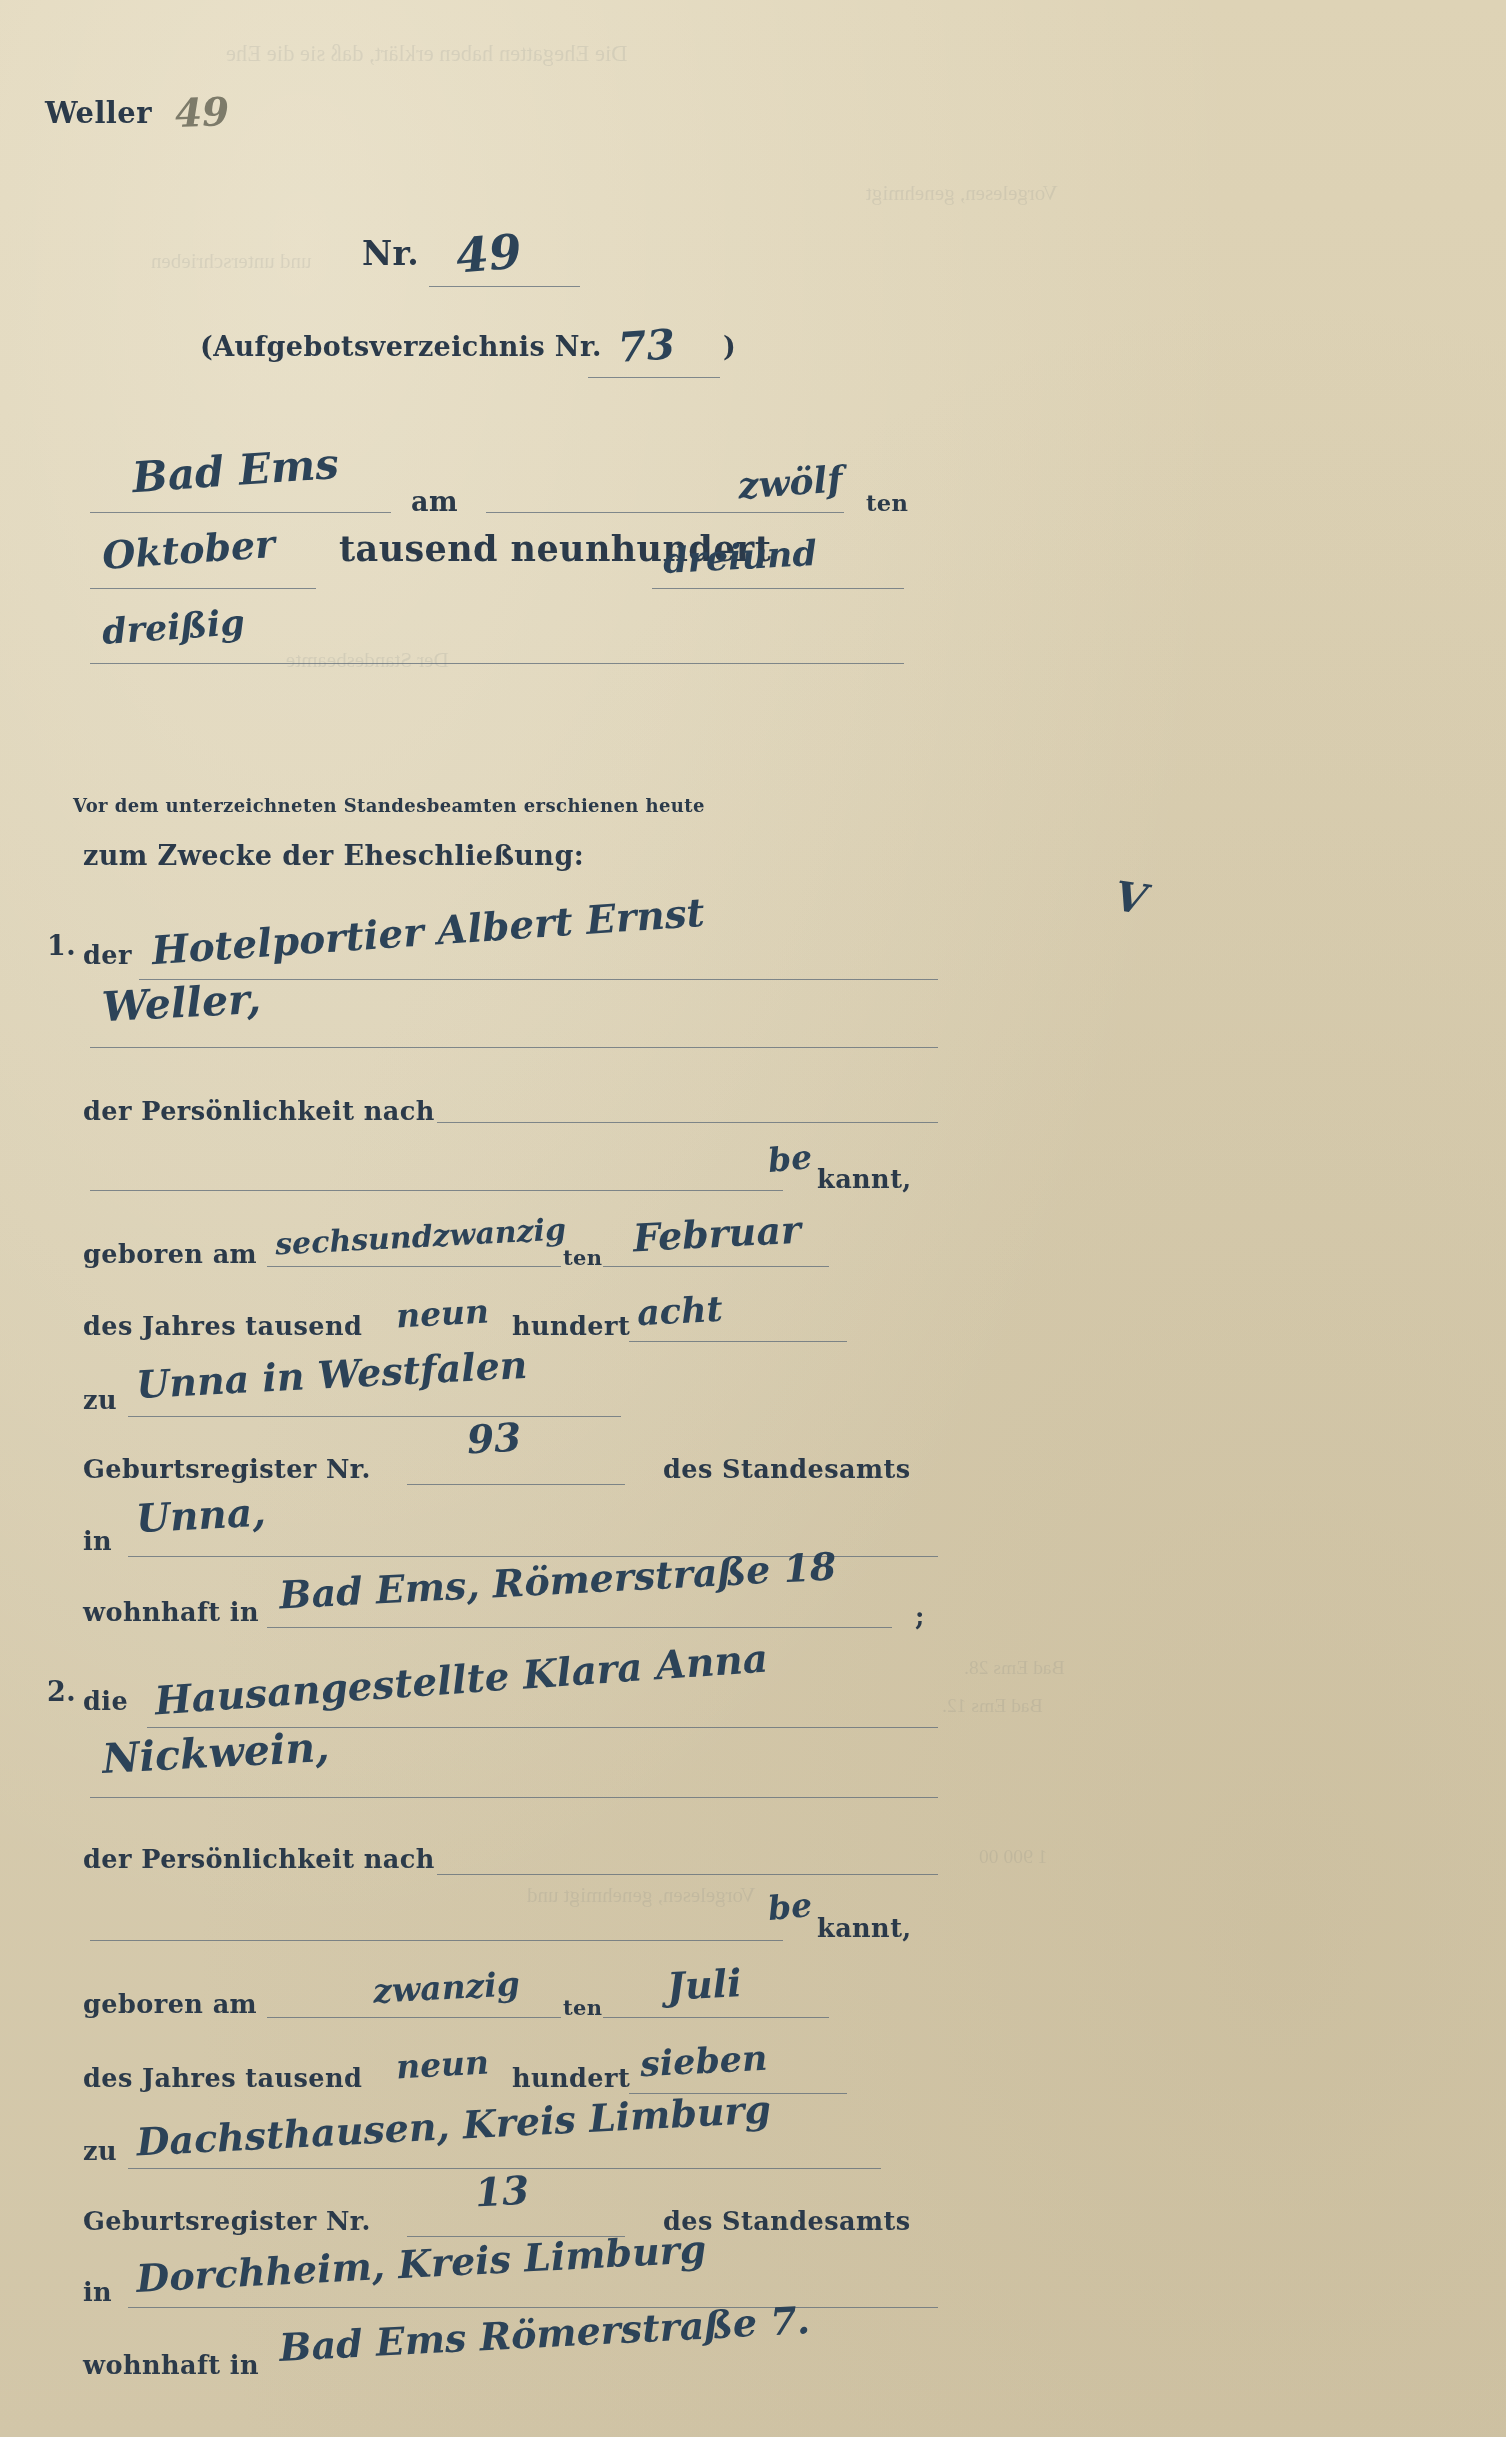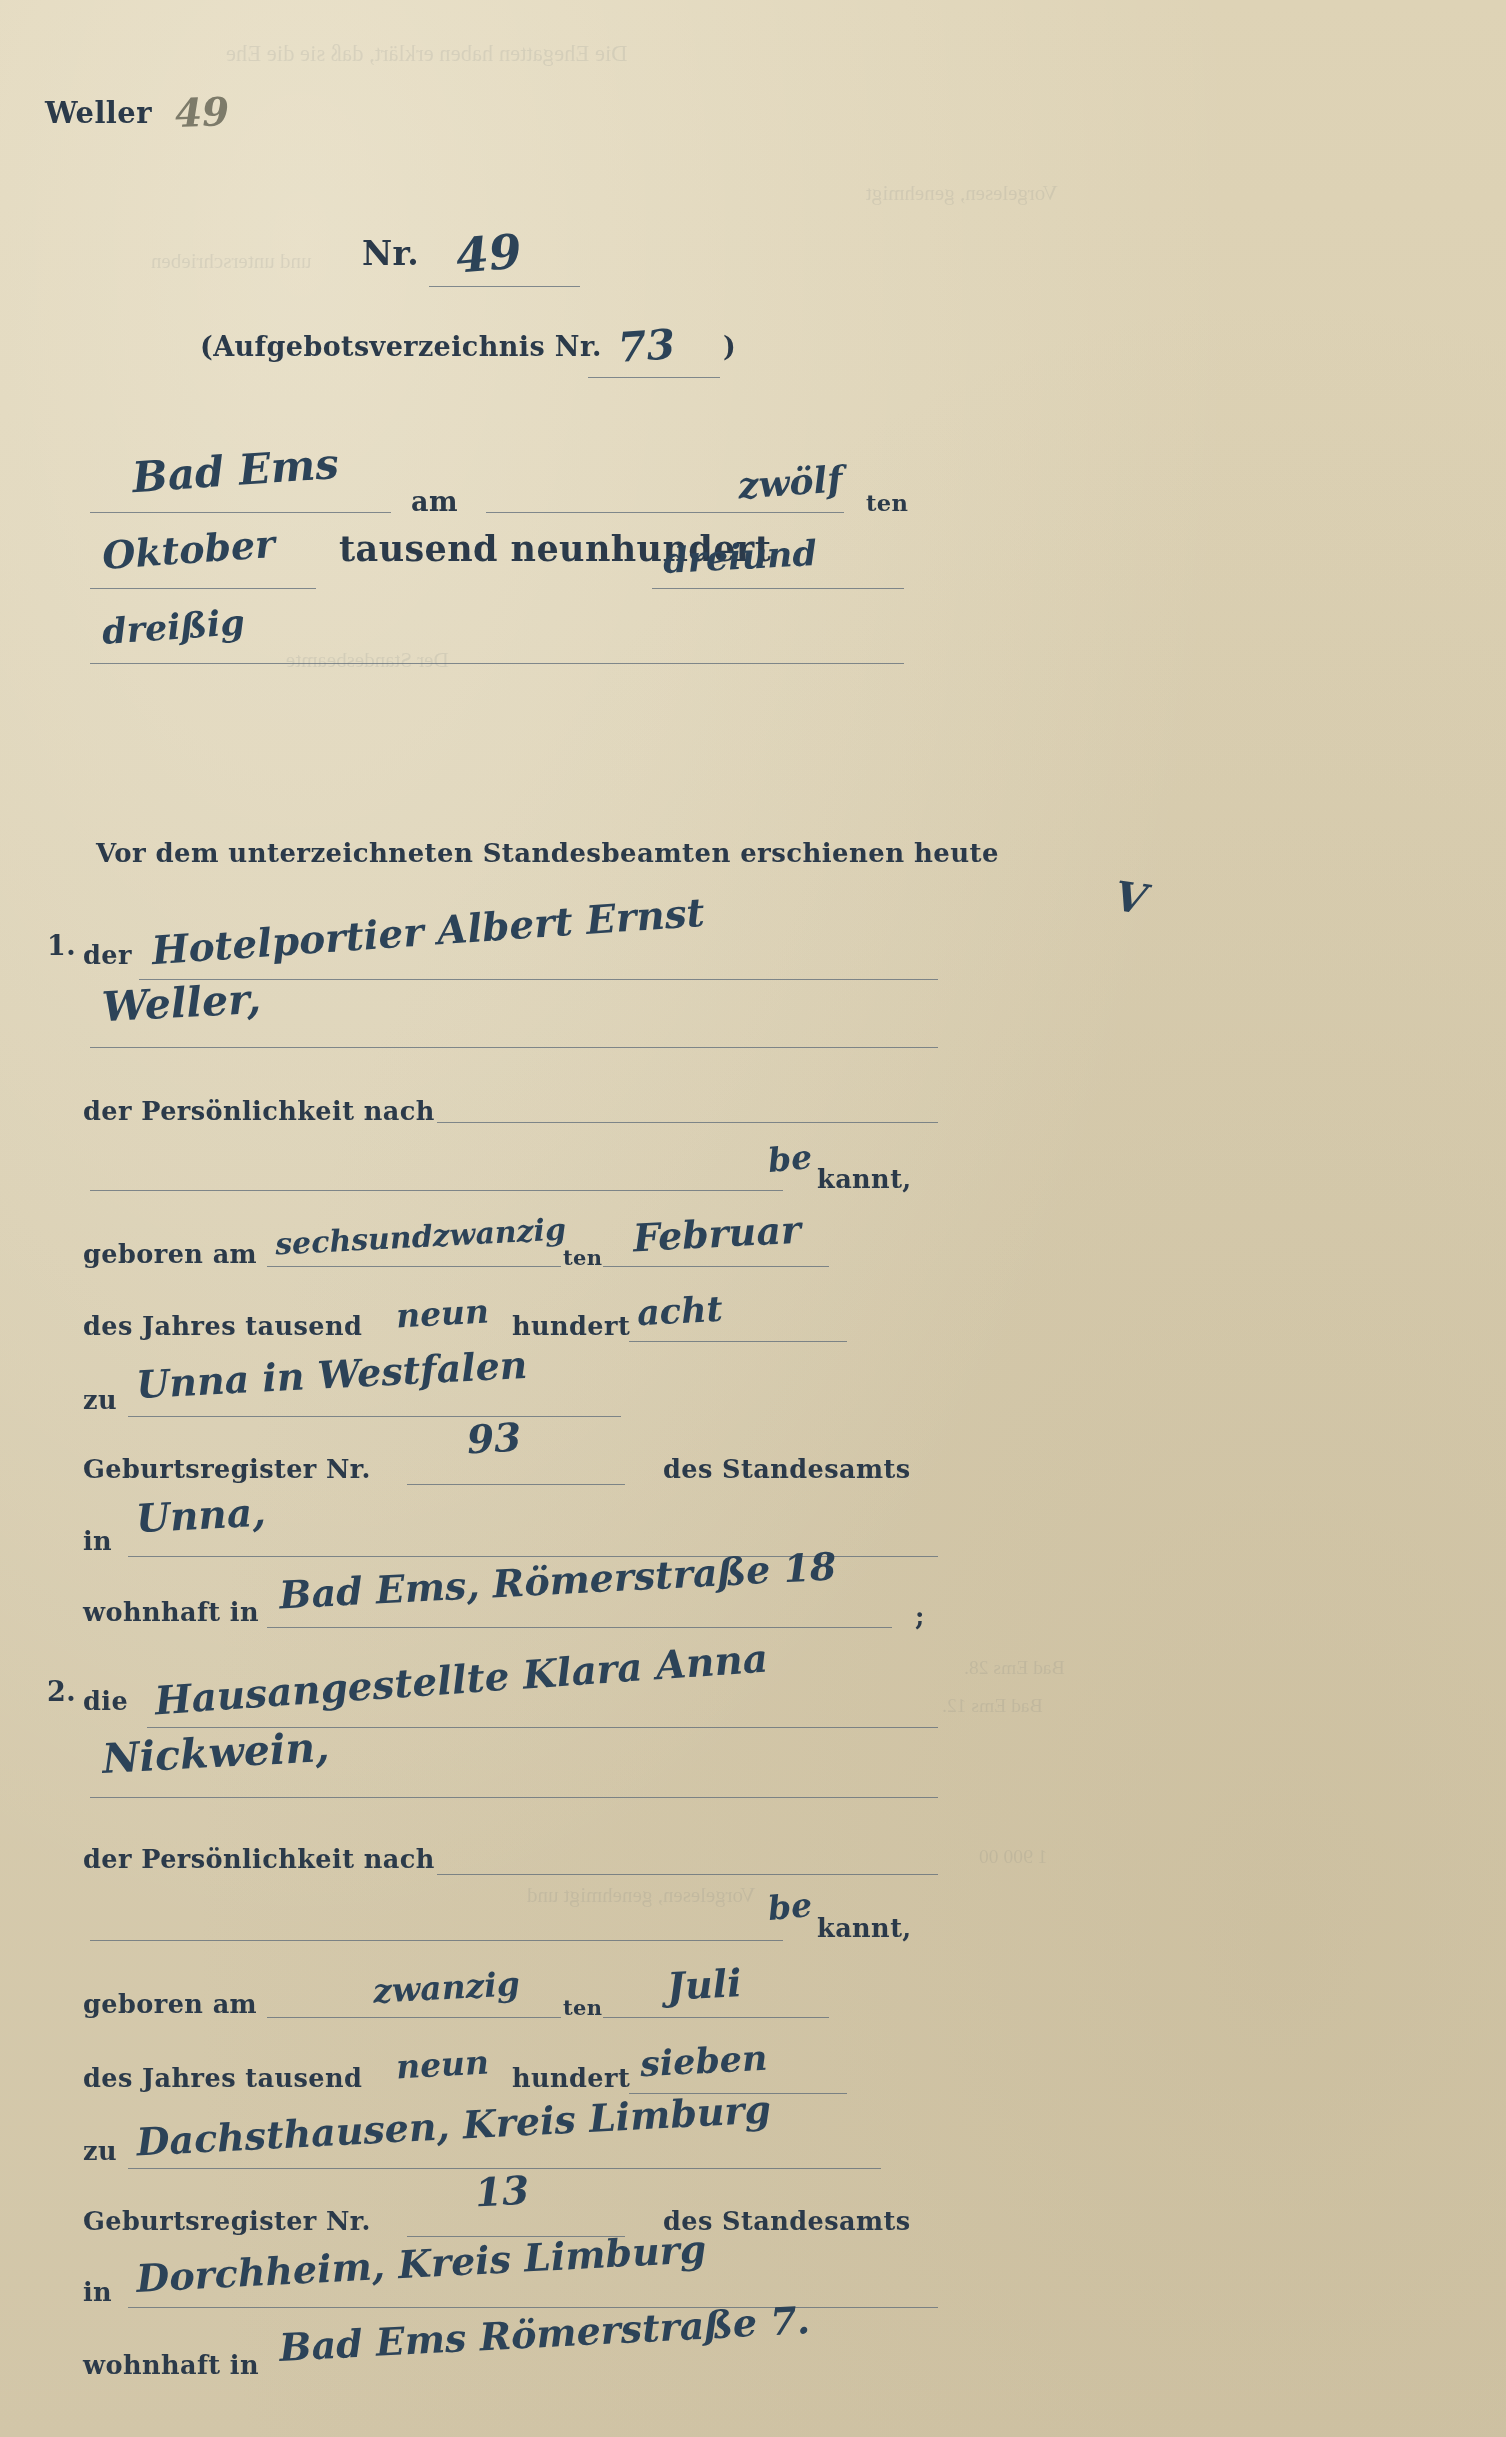--- a/index.html
+++ b/index.html
@@ -88,21 +88,22 @@
 
   <div class="rule" style="left:90px; top:588px; width:226px;"></div>
   <div class="hw" style="left:102px; top:527px; font-size:38px; transform:rotate(-4deg);">Oktober</div>
   <div class="txt fraktur" style="left:339px; top:528px; font-size:35px;">tausend neunhundert</div>
   <div class="rule" style="left:652px; top:588px; width:252px;"></div>
   <div class="hw" style="left:663px; top:536px; font-size:35px; transform:rotate(-3deg);">dreiund</div>
 
   <div class="rule" style="left:90px; top:663px; width:814px;"></div>
   <div class="hw" style="left:102px; top:606px; font-size:35px; transform:rotate(-4deg);">dreißig</div>
 
-  <div class="txt fraktur" style="left:96px; top:795px; font-size:26px;margin-top:43px;">Vor dem unterzeichneten Standesbeamten erschienen heute</div>
+  <div class="txt fraktur" style="left:73px; top:795px; font-size:18px;">Vor dem unterzeichneten Standesbeamten erschienen heute</div>
+  <div class="txt fraktur" style="left:83px; top:840px; font-size:27px;">zum Zwecke der Eheschließung:</div>
 
   <div class="hw" style="left:1115px; top:874px; font-size:41px; transform:rotate(8deg);">V</div>
 
   <div class="txt fraktur" style="left:47px; top:930px; font-size:27px;">1.</div>
   <div class="txt fraktur" style="left:83px; top:940px; font-size:25.6px;">der</div>
   <div class="rule" style="left:139px; top:979px; width:799px;"></div>
   <div class="hw" style="left:151px; top:908px; font-size:39px; transform:rotate(-4deg);">Hotelportier Albert Ernst</div>
 
   <div class="rule" style="left:90px; top:1047px; width:848px;"></div>
   <div class="hw" style="left:102px; top:979px; font-size:41px; transform:rotate(-3deg);">Weller,</div>

